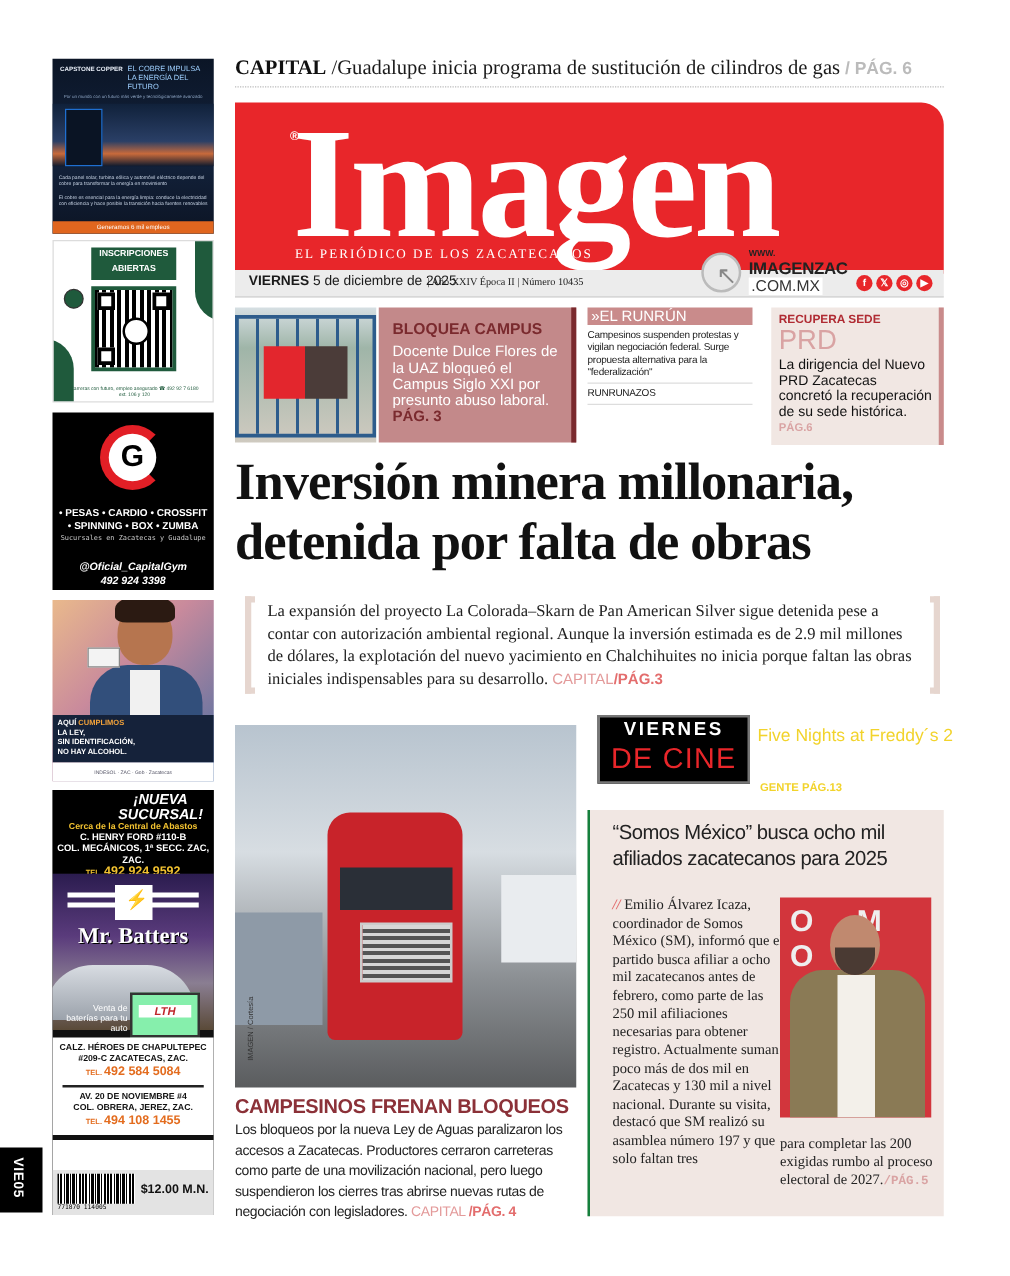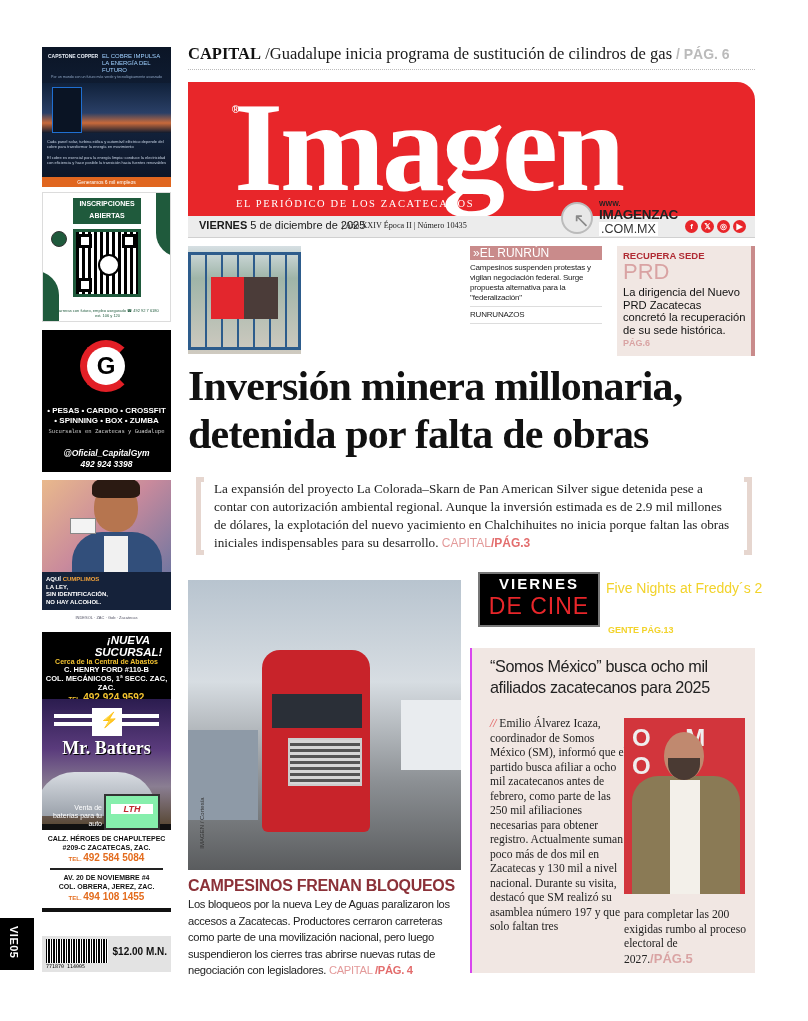--- a/index.html
+++ b/index.html
@@ -155,32 +155,32 @@
   .cine .logo { position:absolute; left:0; top:0; width:122px; height:55px; background:#000; border:2px solid #777; text-align:center; }
   .cine .logo .v { color:#fff; font-weight:bold; font-size:15px; letter-spacing:2px; line-height:20px; }
   .cine .logo .c { color:#e8262a; font-size:23px; line-height:24px; letter-spacing:1px; }
   .cine .chev { position:absolute; left:50px; top:52px; color:#fff; font-size:10px; }
   .cine .bar { position:absolute; left:20px; top:8px; width:257px; height:58px; background:#000; z-index:-1; }
   .cine .ttl { position:absolute; left:128px; top:8px; color:#f2d32b; font-size:14px; white-space:nowrap; }
   .cine .txt { position:absolute; left:130px; top:25px; width:148px; color:#fff; font-size:9px; line-height:9.5px; }
   .cine .txt b { color:#f2d32b; }
 
   
-  .sm { position:absolute; left:470px; top:648px; width:285px; height:325px; background:#f1e7e3; border-left:2px solid #d946ef; }
+  .sm { position:absolute; left:470px; top:648px; width:285px; height:325px; background:#f1e7e3; border-left:2px solid #15803d; }
   .sm .hd { position:absolute; left:18px; top:8px; right:6px; font-size:16.2px; line-height:21px; color:#222; letter-spacing:-0.4px; }
   .sm .body { position:absolute; left:18px; top:69px; width:140px; font-family:"Liberation Serif", serif; font-size:11.6px; line-height:14.5px; color:#222; }
   .sm .body .sl { color:#e36d6d; font-weight:bold; font-style:italic; }
   .sm .photo { position:absolute; left:152px; top:70px; width:121px; height:176px; background:#d2353c; overflow:hidden; }
   .sm .photo .letters { position:absolute; left:8px; top:6px; color:#eee; font-weight:bold; font-size:24px; letter-spacing:14px; }
   .sm .photo .jacket { position:absolute; left:8px; top:58px; width:108px; height:118px; background:#8a7a55; border-radius:26px 26px 0 0; }
   .sm .photo .shirt { position:absolute; left:46px; top:62px; width:30px; height:114px; background:#f3f0ea; }
   .sm .photo .head { position:absolute; left:40px; top:14px; width:40px; height:48px; border-radius:50%; background:#c0896f; }
   .sm .photo .beard { position:absolute; left:44px; top:40px; width:32px; height:22px; border-radius:0 0 16px 16px; background:#4a3a33; }
   .sm .cont { position:absolute; left:152px; top:260px; width:124px; font-family:"Liberation Serif", serif; font-size:11.6px; line-height:14.5px; color:#222; }
-  .sm .cont .pg { color:#d9a3a3; font-weight:bold; font-family:Liberation Sans, sans-serif; font-size:13px; }
+  .sm .cont .pg { color:#d9a3a3; font-weight:bold; font-family:Liberation Mono, monospace; font-size:10px; }
 </style>
 </head>
 <body>
 
 <div class="ad ad1">
   <div class="logo">CAPSTONE COPPER</div>
   <div class="tag">EL COBRE IMPULSA LA ENERGÍA DEL FUTURO</div>
   <div class="sub">Por un mundo con un futuro más verde y tecnológicamente avanzado</div>
   <div class="city"></div>
   <div class="bldg"></div>
@@ -294,20 +294,24 @@
 <div class="social" style="left:701px">𝕏</div>
 <div class="social" style="left:717px">◎</div>
 <div class="social" style="left:733px">▶</div>
 
 <div class="t1">
   <div class="photo">
     <div class="gate"></div>
     <div class="flag1"></div>
     <div class="flag2"></div>
   </div>
+  <div class="box">
+    <div class="ttl">BLOQUEA CAMPUS</div>
+    <div class="txt"><span>Docente Dulce Flores de la UAZ bloqueó el Campus Siglo XXI por presunto abuso laboral. </span><b>PÁG. 3</b></div>
+  </div>
 </div>
 
 <div class="t2">
   <div class="hd">»EL RUNRÚN</div>
   <div class="it">Campesinos suspenden protestas y vigilan negociación federal. Surge propuesta alternativa para la "federalización"</div>
   <div class="it">RUNRUNAZOS</div>
 </div>
 
 <div class="t3">
   <div class="ttl">RECUPERA SEDE</div>

